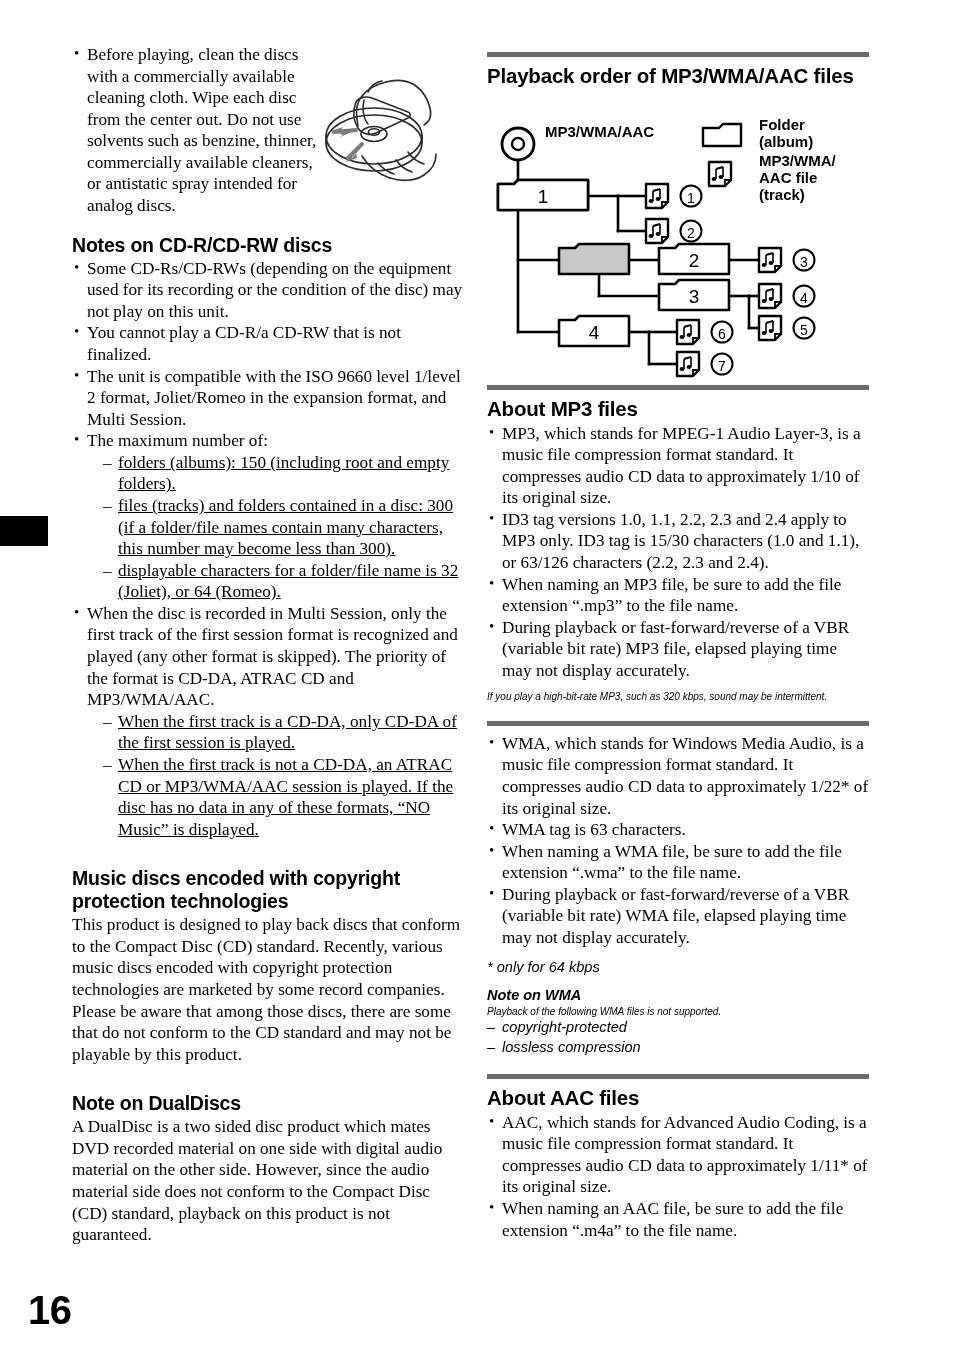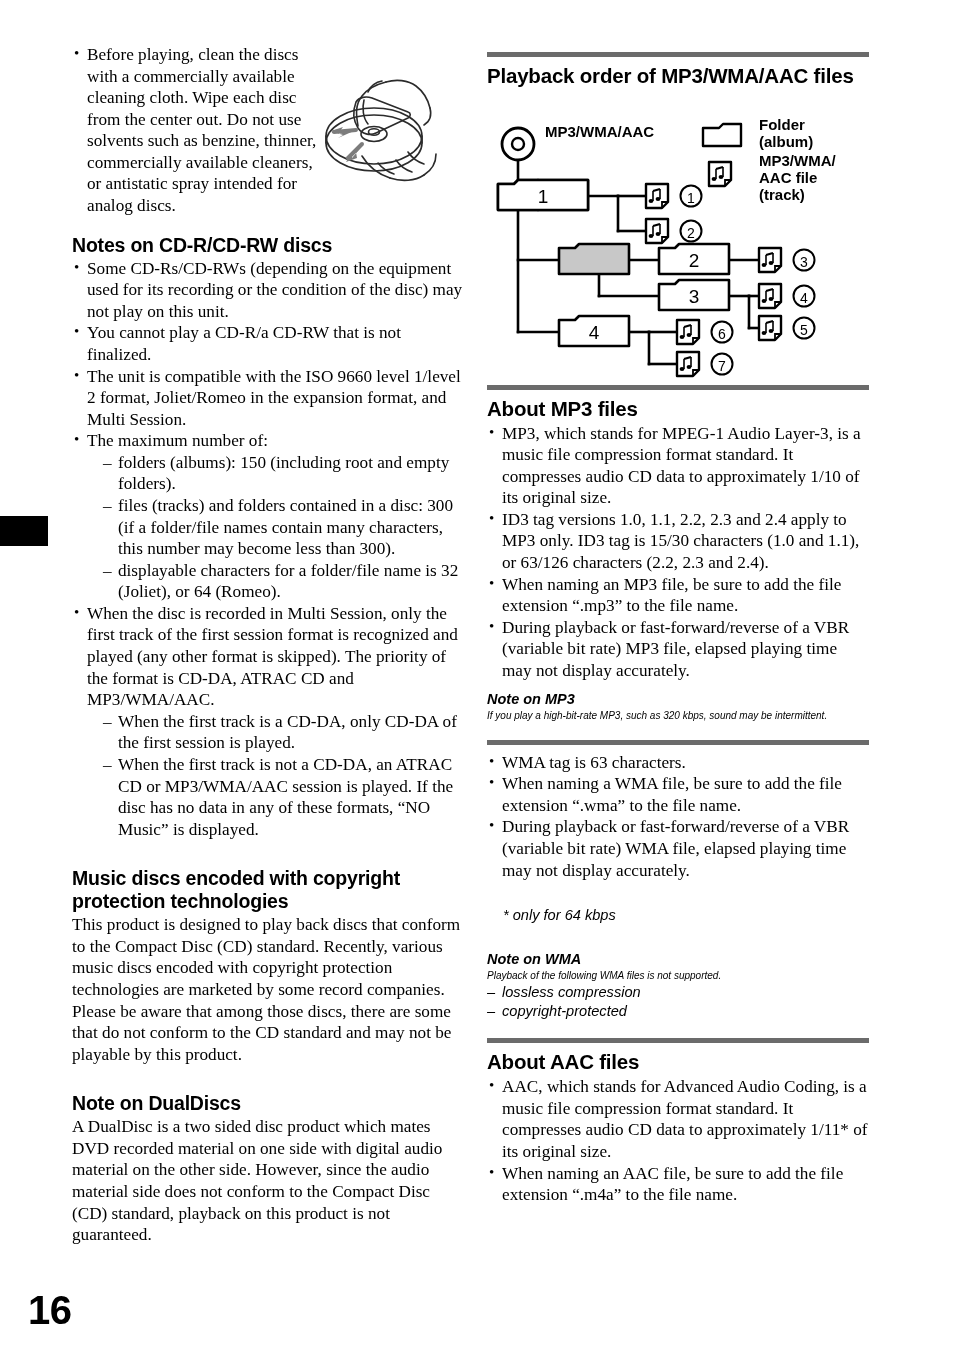--- a/index.html
+++ b/index.html
@@ -89,21 +89,21 @@
     font-style: italic;
     font-size: 10px;
     line-height: 1.33;
     margin: 0;
   }
   p.footnote {
     font-family: "Liberation Sans", sans-serif;
     font-style: italic;
     font-size: 14.6px;
     line-height: 1.33;
-    margin: 16px;
+    margin: 0;
   }
 
   ul.bullets { list-style: none; margin: 0; padding: 0; }
   ul.bullets > li {
     position: relative;
     padding-left: 15px;
     font-size: 17.2px;
     line-height: 1.255;
     margin: 0;
   }
@@ -112,20 +112,21 @@
     position: absolute;
     left: 2px; top: 0;
     font-size: 15px;
   }
   ul.dashes { list-style: none; margin: 0; padding: 0 0 0 16px; }
   ul.dashes > li {
     position: relative;
     padding-left: 15px;
     font-size: 17.2px;
     line-height: 1.255;
+    text-decoration: underline;
   }
   ul.dashes > li::before {
     content: "\2013";
     position: absolute;
     left: 0px; top: 0;
   }
   ul.dash-italic { list-style: none; margin: 0; padding: 0; }
   ul.dash-italic > li {
     position: relative;
     padding-left: 15px;
@@ -448,39 +449,39 @@
 
     <div class="rule"></div>
     <h2 class="sect">About MP3 files</h2>
     <ul class="bullets">
       <li><span>MP3, which stands for MPEG-1 Audio Layer-3, is a music file compression format standard. It compresses audio CD data to approximately 1/10 of its original size.</span></li>
       <li><span>ID3 tag versions 1.0, 1.1, 2.2, 2.3 and 2.4 apply to MP3 only. ID3 tag is 15/30 characters (1.0 and 1.1), or 63/126 characters (2.2, 2.3 and 2.4).</span></li>
       <li><span>When naming an MP3 file, be sure to add the file extension “.mp3” to the file name.</span></li>
       <li><span>During playback or fast-forward/reverse of a VBR (variable bit rate) MP3 file, elapsed playing time may not display accurately.</span></li>
     </ul>
     <div class="gap-sm"></div>
-    <h3 class="subhead">Note on MP3</h3>
     <p class="note-italic">If you play a high-bit-rate MP3, such as 320 kbps, sound may be intermittent.</p>
 
     <div class="gap-md"></div>
 
     <div class="rule"></div>
     <ul class="bullets">
+      <li><span>WMA, which stands for Windows Media Audio, is a music file compression format standard. It compresses audio CD data to approximately 1/22* of its original size.</span></li>
       <li><span>WMA tag is 63 characters.</span></li>
       <li><span>When naming a WMA file, be sure to add the file extension “.wma” to the file name.</span></li>
       <li><span>During playback or fast-forward/reverse of a VBR (variable bit rate) WMA file, elapsed playing time may not display accurately.</span></li>
     </ul>
     <div class="gap-sm"></div>
     <p class="footnote">* only for 64 kbps</p>
     <div class="gap-sm"></div>
     <h3 class="subhead">Note on WMA</h3>
     <p class="note-italic">Playback of the following WMA files is not supported.</p>
     <ul class="dash-italic">
+      <li><span>copyright-protected</span></li>
       <li><span>lossless compression</span></li>
-      <li><span>copyright-protected</span></li>
     </ul>
 
     <div class="gap-md"></div>
 
     <div class="rule"></div>
     <h2 class="sect">About AAC files</h2>
     <ul class="bullets">
       <li><span>AAC, which stands for Advanced Audio Coding, is a music file compression format standard. It compresses audio CD data to approximately 1/11* of its original size.</span></li>
       <li><span>When naming an AAC file, be sure to add the file extension “.m4a” to the file name.</span></li>
     </ul>

